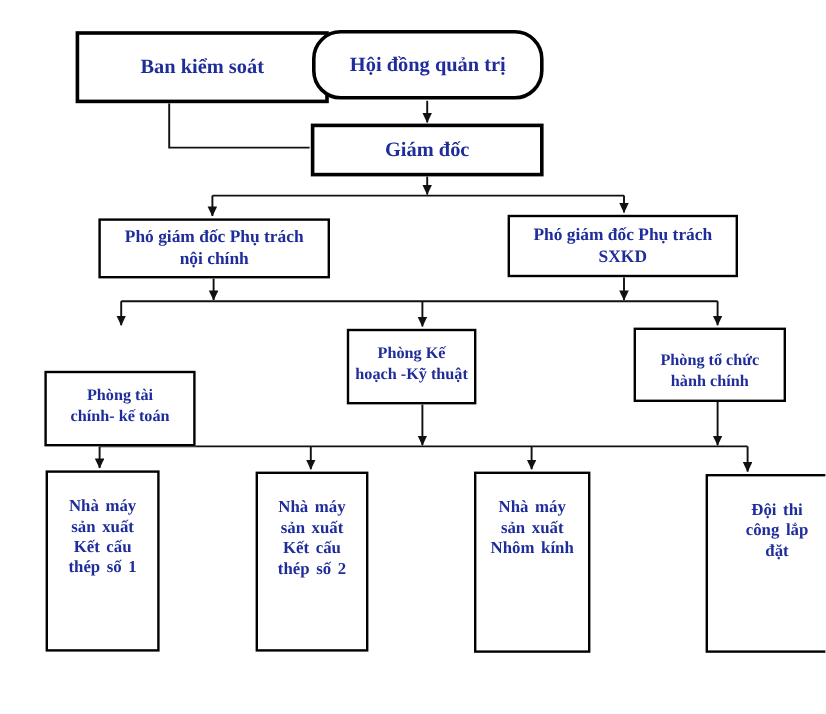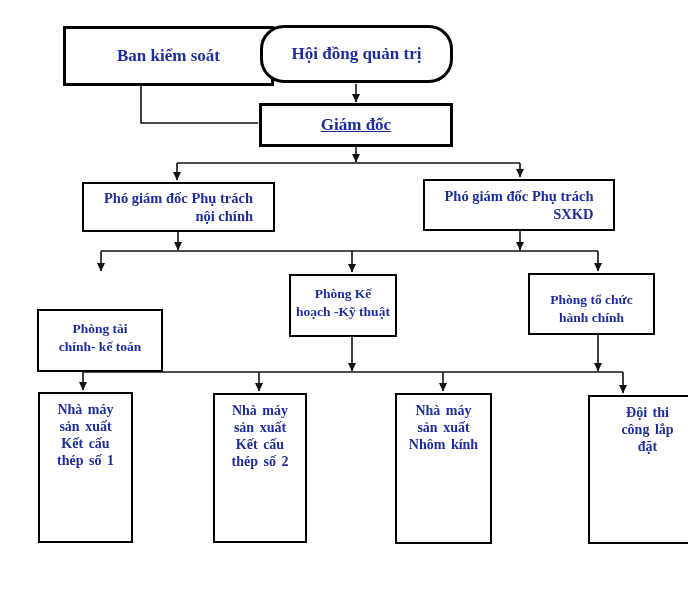--- a/index.html
+++ b/index.html
@@ -33,27 +33,27 @@
     color: var(--node-text, #1f2d9b);
     font-weight: bold;
     display: flex;
     align-items: center;
     justify-content: center;
     text-align: center;
   }
   .node .label { white-space: pre-line; }
   .n-thick { border-width: 3px; }
   .n-top  { font-size: 17px; }
-  .n-mid  { font-size: 14.5px; line-height: 1.25; text-align: right; }
+  .n-mid  { font-size: 14.5px; line-height: 1.25; }
   .n-dept { font-size: 13.5px; line-height: 1.32; padding-bottom: 6px; }
   .n-unit {
     font-size: 14px;
     line-height: 1.22;
     align-items: flex-start;
-    padding-top: 7px;
+    padding-top: 20px;
     word-spacing: 2px;
   }
 </style>
 </head>
 <body>
 
 <div class="canvas">
 
   <svg class="connectors" viewBox="0 0 688 595">
     <defs>
@@ -89,21 +89,21 @@
   </svg>
 
   <div class="node n-top n-thick" style="left:63px; top:26px; width:211px; height:60px;">
     <span class="label">Ban kiểm soát</span>
   </div>
 
   <div class="node n-top n-thick" style="left:260px; top:25px; width:193px; height:58px;border-radius:24px;">
     <span class="label">Hội đồng quản trị</span>
   </div>
 
-  <div class="node n-top n-thick" style="left:259px; top:103px; width:194px; height:44px;text-decoration:underline;">
+  <div class="node n-top n-thick" style="left:259px; top:103px; width:194px; height:44px;">
     <span class="label">Giám đốc</span>
   </div>
 
   <div class="node n-mid" style="left:82px; top:182px; width:193px; height:50px;">
     <span class="label">Phó giám đốc Phụ trách
 nội chính</span>
   </div>
 
   <div class="node n-mid" style="left:423px; top:179px; width:192px; height:52px;">
     <span class="label">Phó giám đốc Phụ trách

